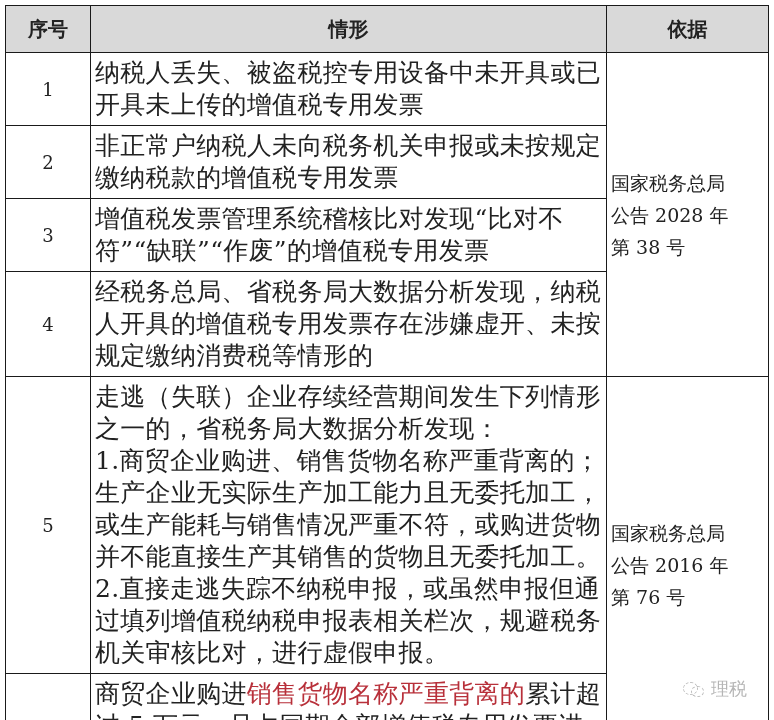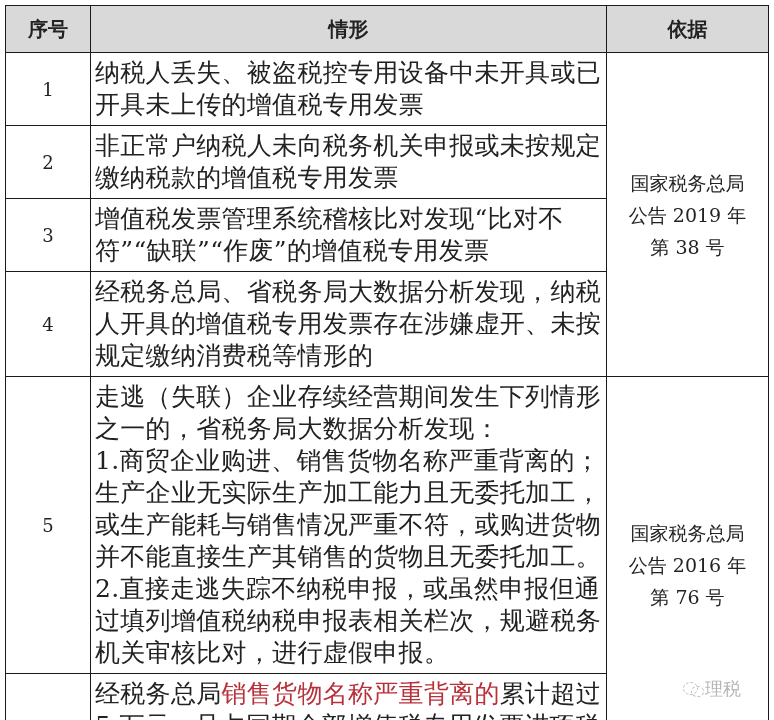--- a/index.html
+++ b/index.html
@@ -14,25 +14,25 @@
   }
   th {
     background: #d9d9d9; height: 38px; font-family: "DejaVu Sans", "Liberation Sans", sans-serif;
     font-size: 20px; font-weight: bold; color: #222; text-align: center;
   }
   col.c1 { width: 85px; }
   col.c2 { width: 516px; }
   col.c3 { width: 162px; }
   td.num { text-align: center; font-size: 18px; }
   td.desc { font-size: 25px; line-height: 32px; padding: 1px 8px 1px 12px; letter-spacing: 0.3px; }
-  td.basis { text-align: center; font-size: 19px; line-height: 32px; padding: 0 6px; }
+  td.basis { text-align: left; font-size: 19px; line-height: 32px; padding: 0 6px; }
   .red { color: #b8303a; }
   .basis-inner { display: inline-block; }
   .wm { position: absolute; left: 683px; top: 677px; font-size: 18px; color: #b5b5b5;
-        font-family: "DejaVu Sans", "Liberation Sans", sans-serif; display: flex; align-items: center; }
+        font-family: "DejaVu Sans", "Liberation Sans", sans-serif; display: flex; align-items: center; gap: 6px; }
   .wm .wm-icon { width: 22px; height: 18px; position: relative; }
   .wm .wm-icon::before { content: ""; position: absolute; left: 0; top: 2px; width: 13px; height: 11px; border: 1.5px dashed #bbb; border-radius: 50%; }
   .wm .wm-icon::after { content: ""; position: absolute; left: 8px; top: 6px; width: 11px; height: 9px; border: 1.5px dashed #bbb; border-radius: 50%; }
 </style>
 </head>
 <body>
 
 <table class="main">
   <colgroup>
       <col class="c1">
@@ -44,21 +44,21 @@
     <th>序号</th>
     <th>情形</th>
     <th>依据</th>
   </tr>
   <tr style="height:65px">
     <td class="num">1</td>
     <td class="desc">纳税人丢失、被盗税控专用设备中未开具或已开具未上传的增值税专用发票</td>
     <td class="basis" rowspan="4">
       <span class="basis-inner">
         <div>国家税务总局</div>
-        <div>公告 2019 年</div>
+        <div>公告 2028 年</div>
         <div>第 38 号</div>
       </span>
     </td>
   </tr>
   <tr style="height:65px">
     <td class="num">2</td>
     <td class="desc">非正常户纳税人未向税务机关申报或未按规定缴纳税款的增值税专用发票</td>
   </tr>
   <tr style="height:65px">
     <td class="num">3</td>
@@ -78,21 +78,21 @@
     <td class="basis" rowspan="2" style="vertical-align:top; padding-top:140px;">
       <span class="basis-inner">
         <div>国家税务总局</div>
         <div>公告 2016 年</div>
         <div>第 76 号</div>
       </span>
     </td>
   </tr>
   <tr style="height:98px">
     <td class="num">6</td>
-    <td class="desc"><span>经税务总局</span><span class="red">销售货物名称严重背离的</span><span>累计超过 5 万元，且占同期全部增值税专用发票进项税额 65%（含）以上，</span><span class="red">其对应开具的增值税专用发票</span></td>
+    <td class="desc"><span>商贸企业购进</span><span class="red">销售货物名称严重背离的</span><span>累计超过 5 万元，且占同期全部增值税专用发票进项税额 65%（含）以上，</span><span class="red">其对应开具的增值税专用发票</span></td>
   </tr>
 </tbody>
   </table>
 
 <div class="wm">
   <span class="wm-icon"></span>
   <span>理税</span>
 </div>
 
 </body></html>

